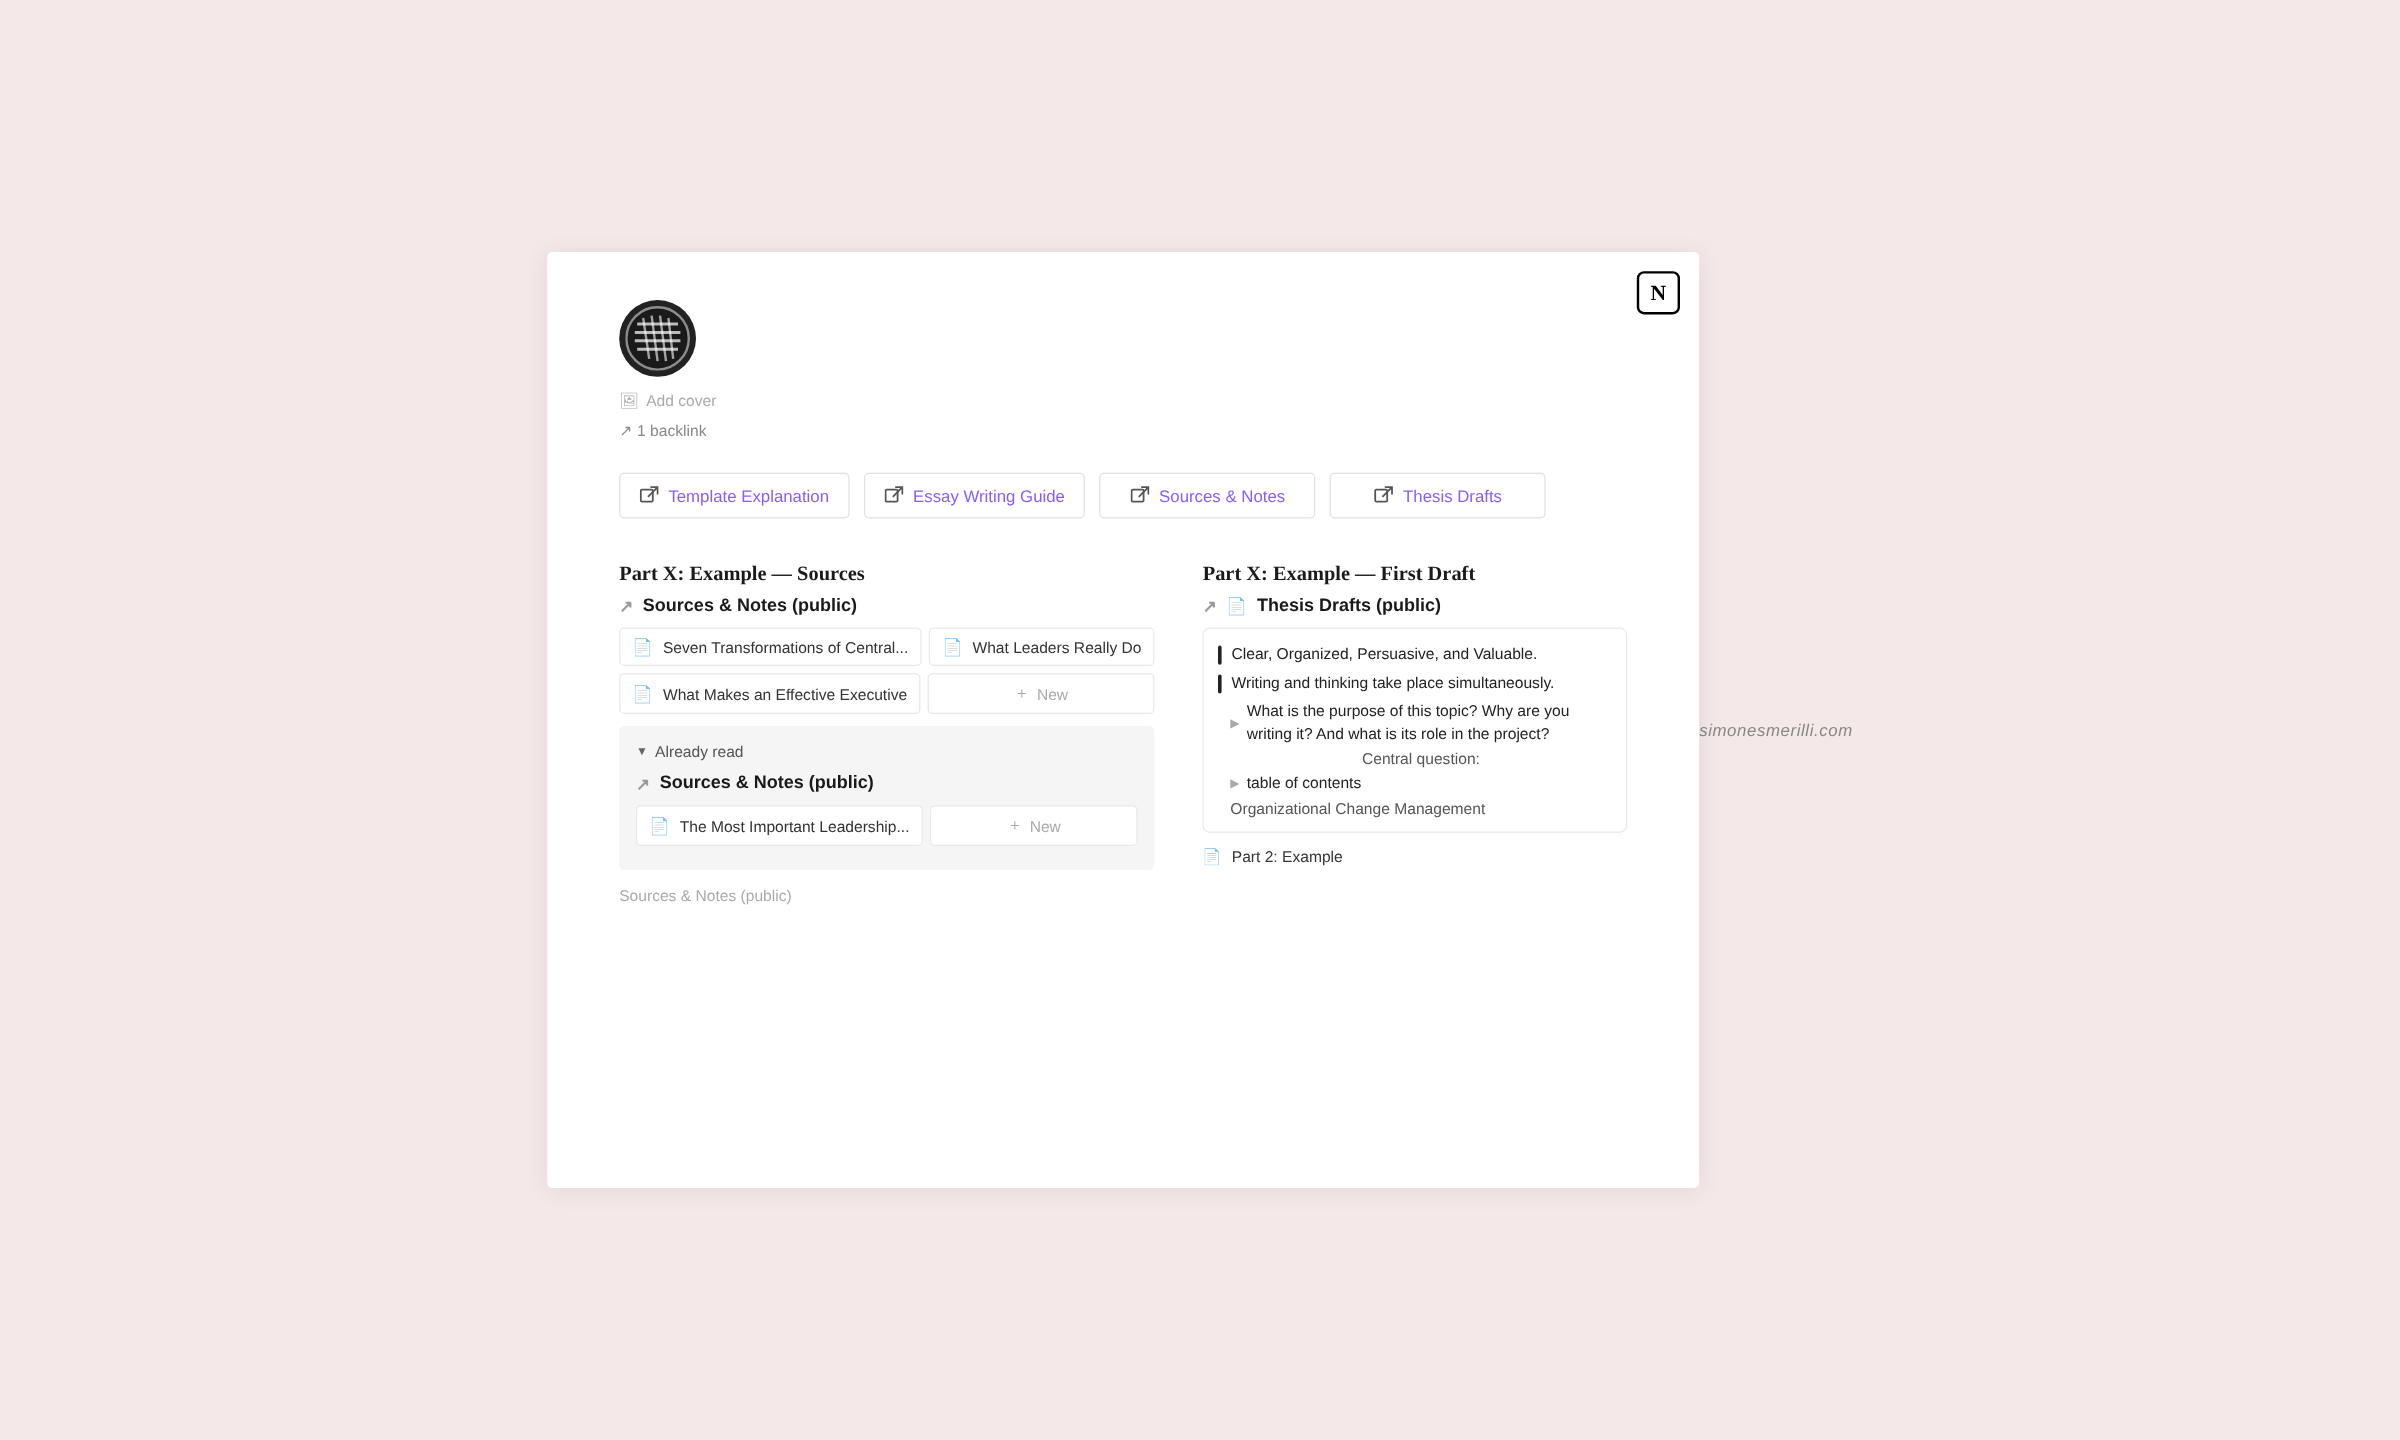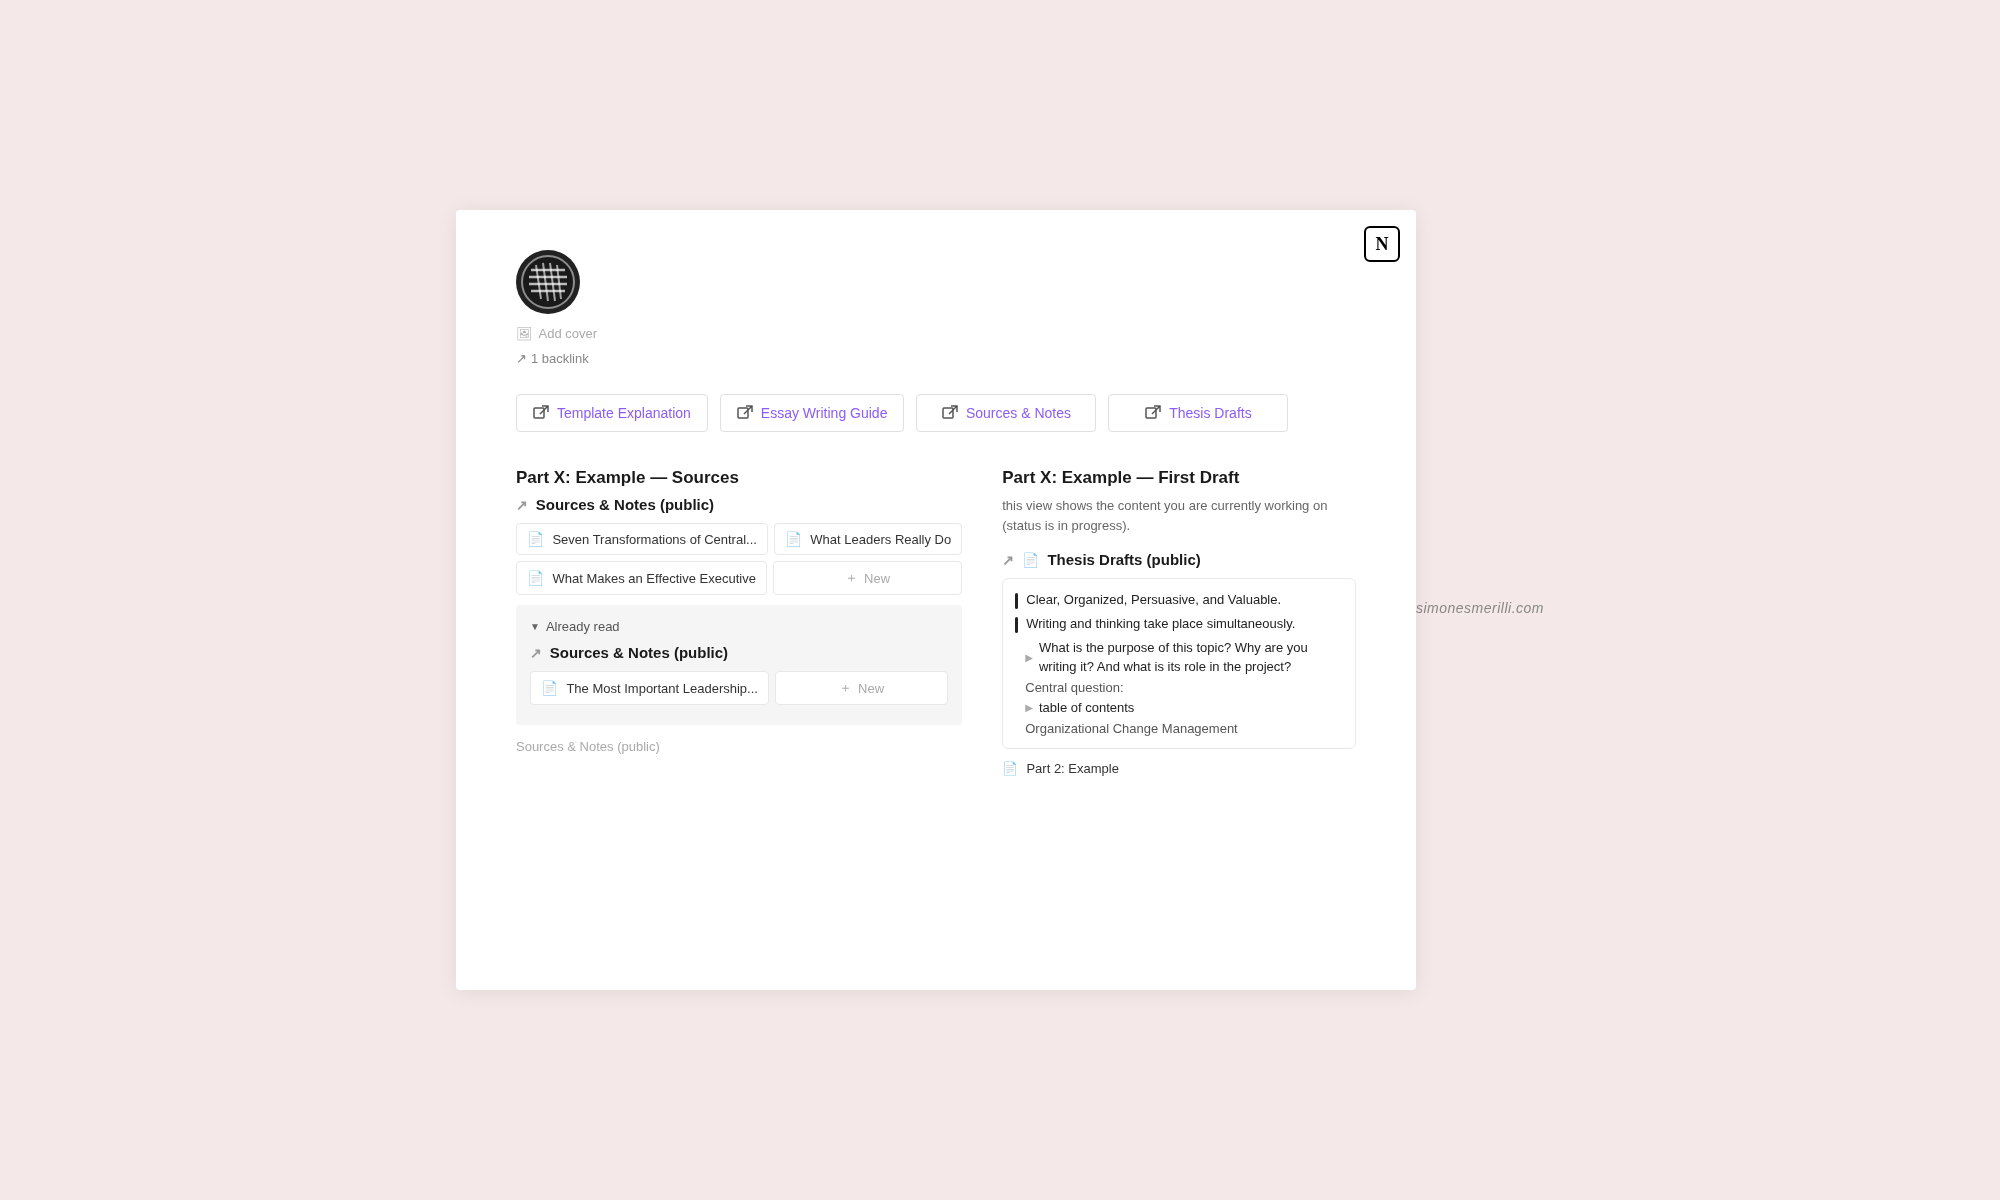--- a/index.html
+++ b/index.html
@@ -120,20 +120,21 @@
       display: grid;
       grid-template-columns: 1fr 1fr;
       gap: 40px;
     }
 
     .section-title {
       font-size: 17px;
       font-weight: 600;
       color: #1a1a1a;
       margin-bottom: 8px;
+      font-family: Liberation Serif, serif;
     }
 
     .section-desc {
       font-size: 13px;
       color: #666;
       line-height: 1.5;
       margin-bottom: 16px;
     }
 
     
@@ -275,20 +276,21 @@
     .draft-toggle-arrow {
       color: #aaa;
       font-size: 10px;
     }
 
     .draft-sub {
       font-size: 13px;
       color: #555;
       margin-left: 10px;
       margin-bottom: 4px;
+      text-align: center;
     }
 
     .draft-org {
       font-size: 13px;
       color: #555;
       margin-left: 10px;
       margin-top: 2px;
     }
 
     .part2-link {
@@ -424,21 +426,20 @@
             <span>New</span>
           </div>
         </div>
       </div>
 
       <div class="sources-notes-label" style="margin-top:14px; font-size:13px; color:#aaa;">Sources &amp; Notes (public)</div>
     </div>
 
     <div>
       <div class="section-title">Part X: Example — First Draft</div>
-      <div class="section-desc">this view shows the content you are currently working on (status is in progress).</div>
 
       <div class="db-header">
         <span class="arrow-icon">↗</span>
         <span style="font-size:14px;">📄</span>
         <span>Thesis Drafts (public)</span>
       </div>
 
       <div class="draft-card">
 
         <div class="draft-line">

